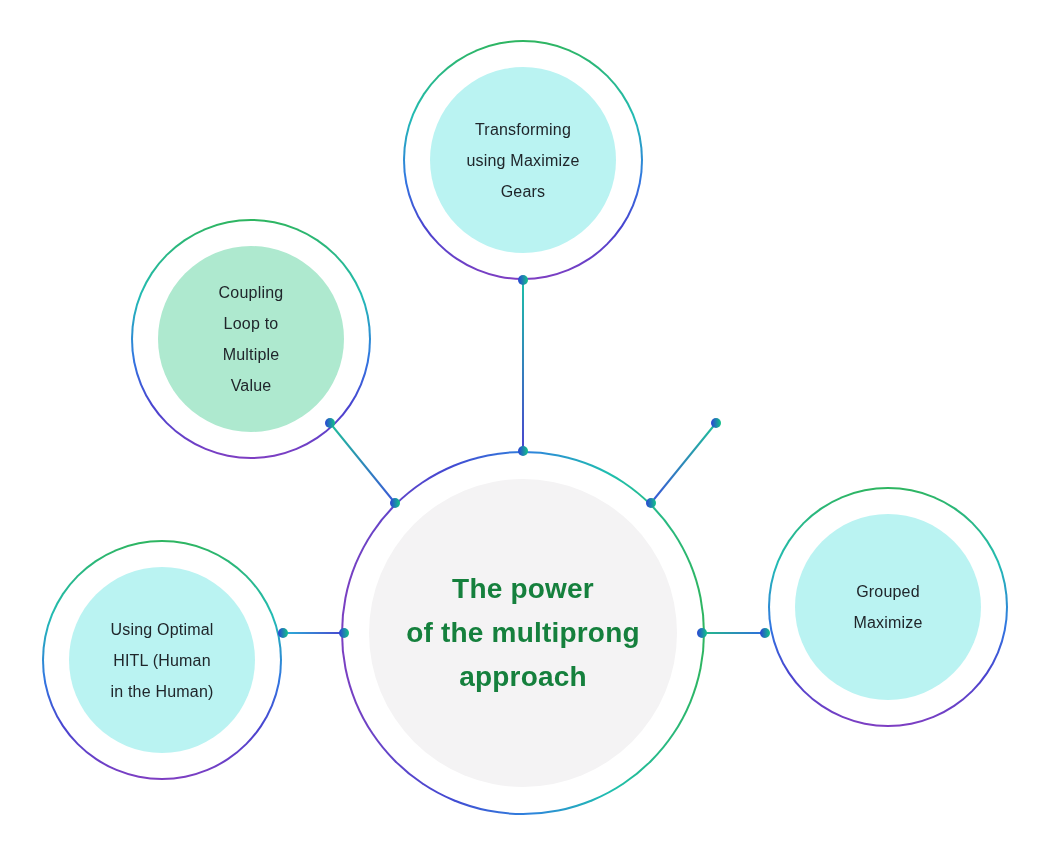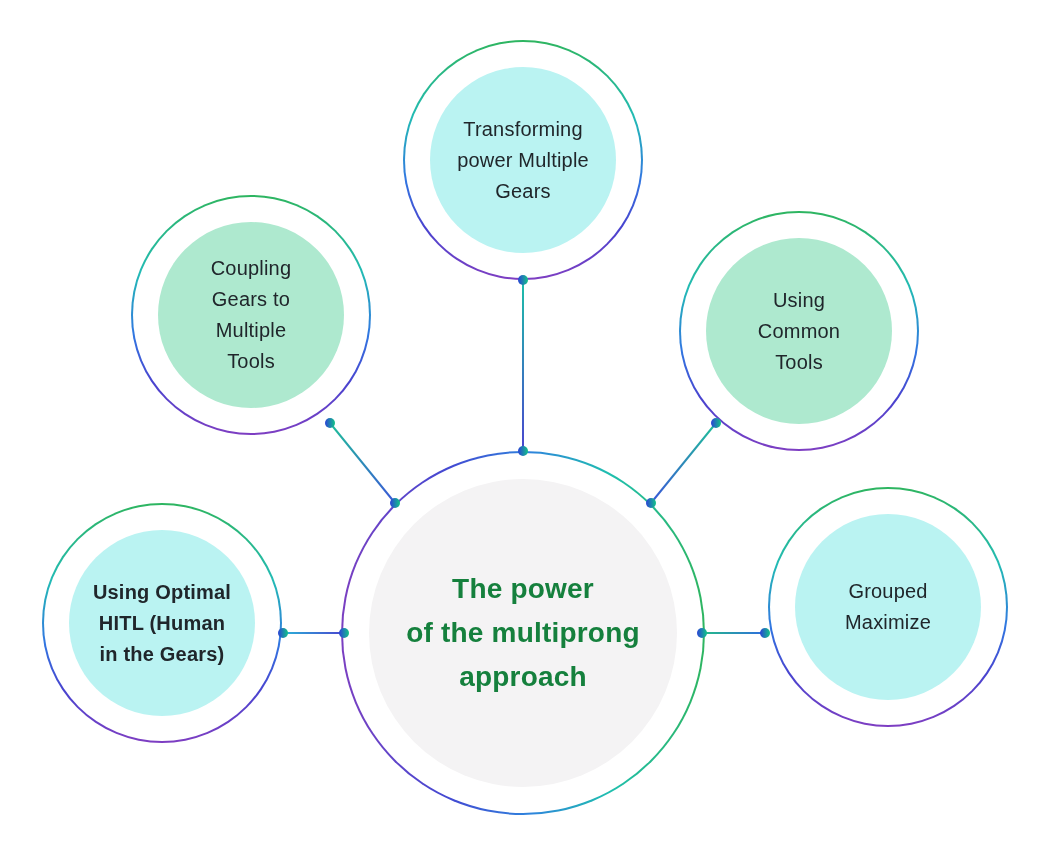--- a/index.html
+++ b/index.html
@@ -45,21 +45,21 @@
     inset: 0;
     display: flex;
     flex-direction: column;
     align-items: center;
     justify-content: center;
     text-align: center;
     z-index: 2;
   }
   .label span { display: block; }
   .label-sat {
-    font-size: 20px;
+    font-size: 16px;
     line-height: 31px;
     color: #20262b;
     letter-spacing: 0.2px;
   }
   .label-center {
     font-size: 28px;
     line-height: 44px;
     font-weight: bold;
     color: #15803d;
     letter-spacing: 0.2px;
@@ -131,53 +131,44 @@
       <span>of the multiprong</span>
       <span>approach</span>
     </div>
   </div>
 
   <div class="node node-sat" style="left:403px; top:40px; width:240px; height:240px;">
     <div class="ring ring-satellite"></div>
     <div class="fill" style="background: rgb(186, 243, 242);"></div>
     <div class="label label-sat">
       <span>Transforming</span>
-      <span>power Multiple</span>
+      <span>using Maximize</span>
       <span>Gears</span>
     </div>
   </div>
 
-  <div class="node node-sat" style="left:131px; top:195px; width:240px; height:240px;">
+  <div class="node node-sat" style="left:131px; top:219px; width:240px; height:240px;">
     <div class="ring ring-satellite"></div>
     <div class="fill" style="background: rgb(174, 233, 207);"></div>
     <div class="label label-sat">
       <span>Coupling</span>
-      <span>Gears to</span>
+      <span>Loop to</span>
       <span>Multiple</span>
-      <span>Tools</span>
+      <span>Value</span>
     </div>
   </div>
 
-  <div class="node node-sat" style="left:679px; top:211px; width:240px; height:240px;">
-    <div class="ring ring-satellite"></div>
-    <div class="fill" style="background: rgb(174, 233, 207);"></div>
-    <div class="label label-sat">
-      <span>Using</span>
-      <span>Common</span>
-      <span>Tools</span>
-    </div>
-  </div>
 
-  <div class="node node-sat" style="left:42px; top:503px; width:240px; height:240px;font-weight:bold;">
+  <div class="node node-sat" style="left:42px; top:540px; width:240px; height:240px;">
     <div class="ring ring-satellite"></div>
     <div class="fill" style="background: rgb(186, 243, 242);"></div>
     <div class="label label-sat">
       <span>Using Optimal</span>
       <span>HITL (Human</span>
-      <span>in the Gears)</span>
+      <span>in the Human)</span>
     </div>
   </div>
 
   <div class="node node-sat" style="left:768px; top:487px; width:240px; height:240px;">
     <div class="ring ring-satellite"></div>
     <div class="fill" style="background: rgb(186, 243, 242);"></div>
     <div class="label label-sat">
       <span>Grouped</span>
       <span>Maximize</span>
     </div>

